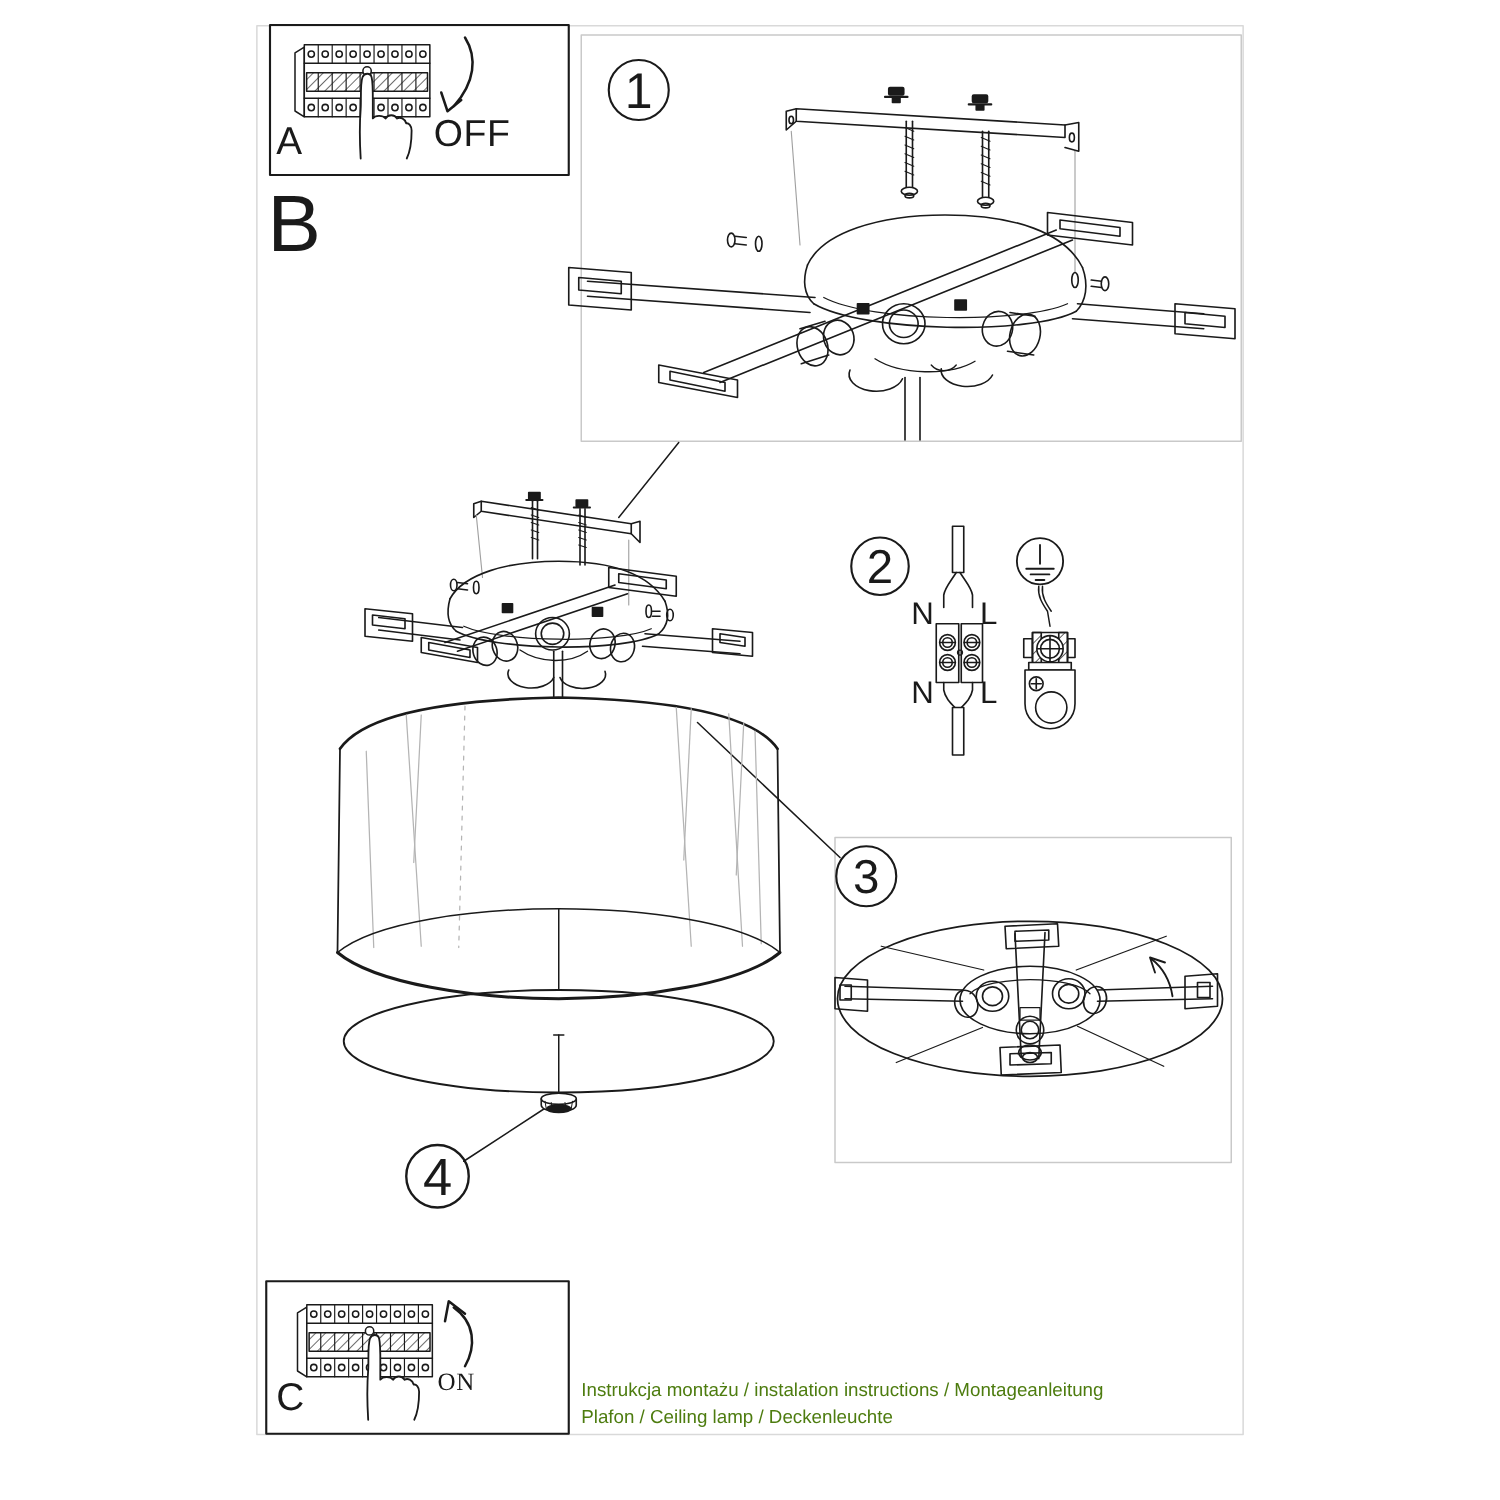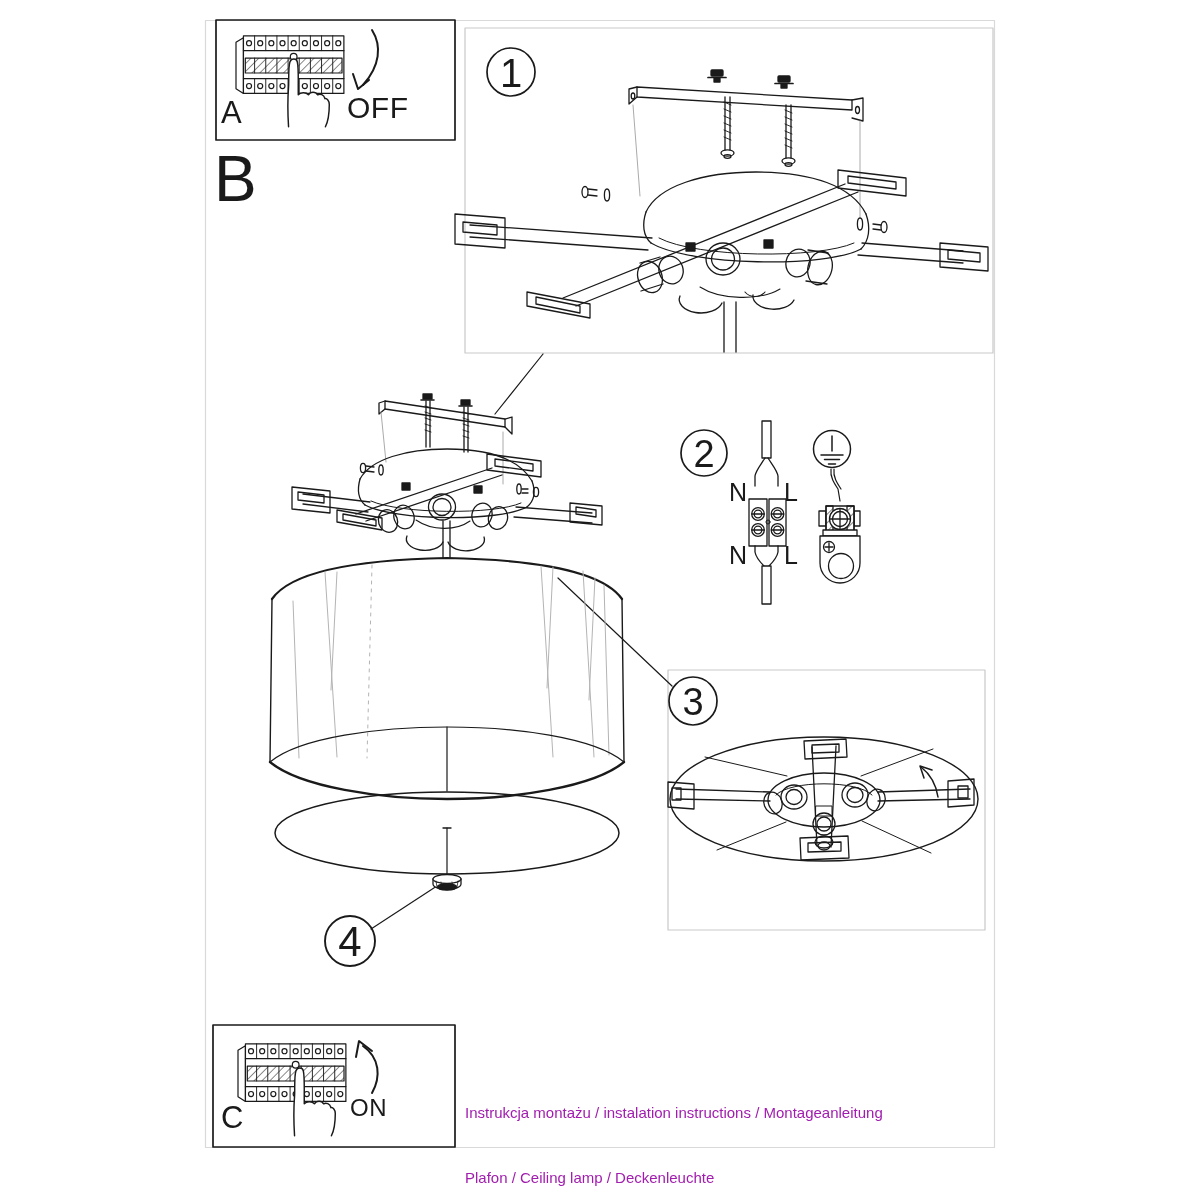--- a/index.html
+++ b/index.html
@@ -5,24 +5,24 @@
   html,body{margin:0;padding:0;background:#fff;}
   #page{position:relative;width:1200px;height:1200px;background:#ffffff;overflow:hidden;
         font-family:"Liberation Sans",sans-serif;color:#1a1a1a;}
   #art{position:absolute;left:0;top:0;width:1200px;height:1200px;}
   .lbl{position:absolute;color:#1a1a1a;white-space:nowrap;line-height:1;}
   .badge{position:absolute;transform:translate(-50%,-50%);color:#1a1a1a;line-height:1;}
   .a-label{left:221px;top:97px;font-size:31px;}
   .off-label{left:347px;top:93px;font-size:30px;letter-spacing:.5px;text-align:right;}
   .b-label{left:214px;top:147px;font-size:64px;}
   .c-label{left:221px;top:1102px;font-size:31px;}
-  .on-label{left:350px;top:1096px;font-size:24px;letter-spacing:.5px;}
+  .on-label{left:350px;top:1096px;font-size:20px;letter-spacing:.5px;font-family:Liberation Serif, serif;}
   .wire-lbl{font-size:25px;}
-  .footer{position:absolute;left:465px;color:#a21caf;font-size:15px;line-height:1;}
-  .f1{top:1105px;} .f2{top:1126px;margin-top:44px;}
+  .footer{position:absolute;left:465px;color:#4d7c0f;font-size:15px;line-height:1;}
+  .f1{top:1105px;} .f2{top:1126px;}
 </style>
 </head>
 <body>
 
 <div id="page">
 
 <svg id="art" viewBox="0 0 1200 1200">
   <defs>
     <pattern id="hatch" width="6" height="6" patternUnits="userSpaceOnUse" patternTransform="rotate(45)">
       <line x1="0" y1="0" x2="0" y2="6" stroke="#1a1a1a" stroke-width="1.1"></line>

